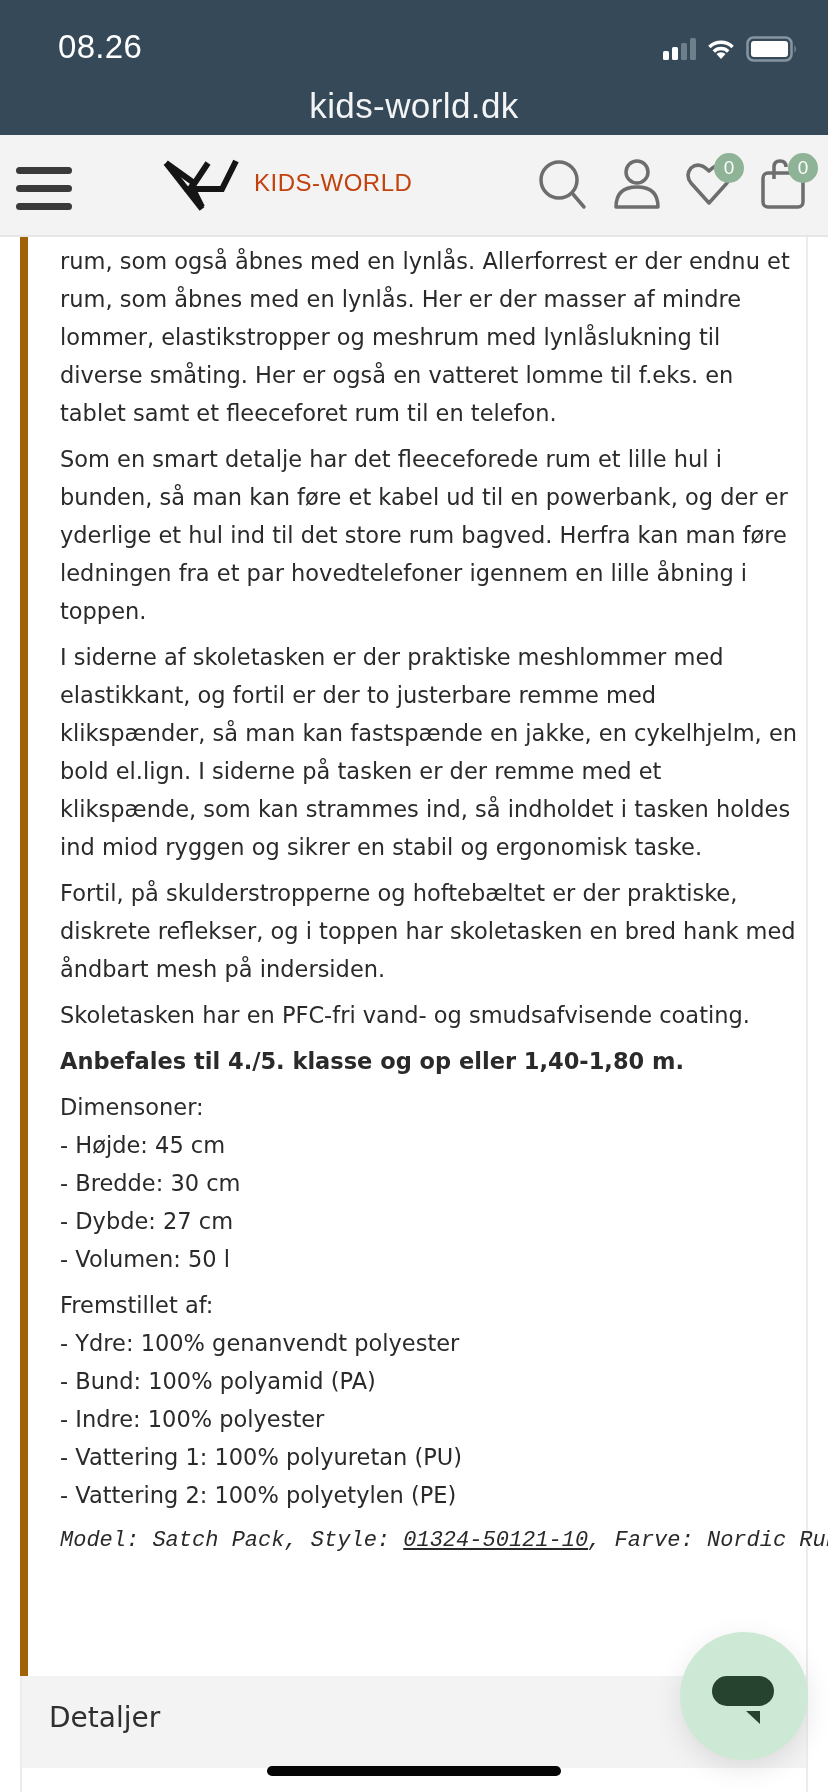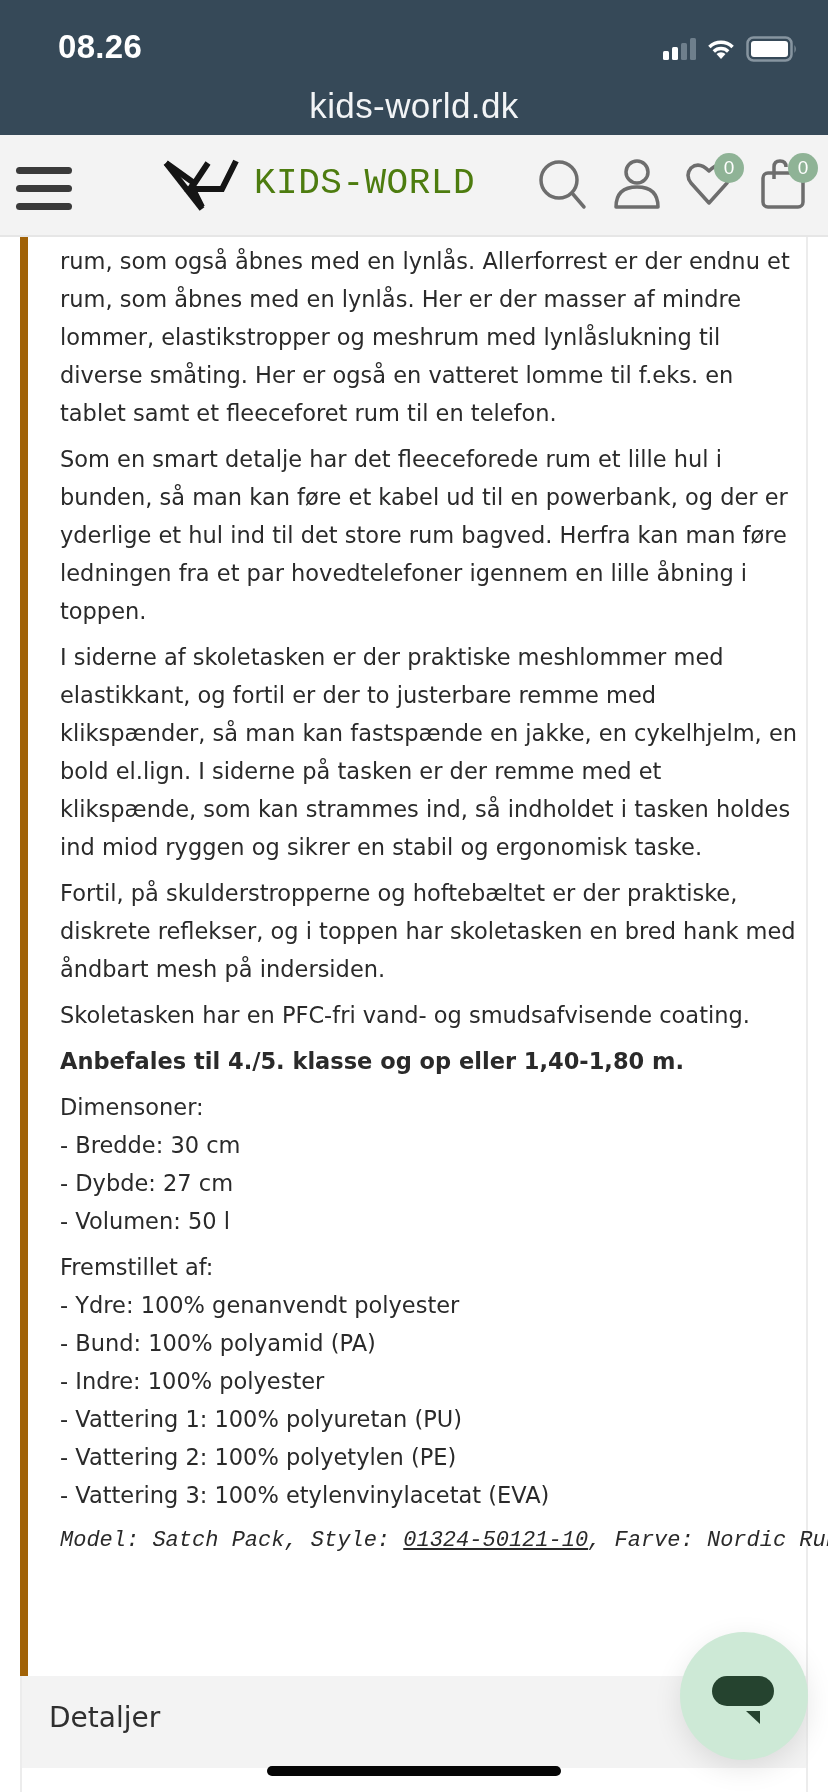--- a/index.html
+++ b/index.html
@@ -1,34 +1,34 @@
 <!DOCTYPE html>
 <html><head>
   <meta charset="utf-8">
   <style>
     * { box-sizing: border-box; margin: 0; padding: 0; }
     html, body { width: 828px; height: 1792px; overflow: hidden; background: #ffffff; }
     body { position: relative; font-family: "DejaVu Sans", sans-serif; color: #2b2b2b; }
 
     
     .topband { position: absolute; left: 0; top: 0; width: 828px; height: 135px; background: #364958; color: #fff; }
-    .status-time { position: absolute; left: 58px; top: 28px; font-family: "Liberation Sans", sans-serif; font-size: 33px; font-weight: 700; letter-spacing: 0.3px; }
+    .status-time { position: absolute; left: 58px; top: 28px; font-family: "Liberation Sans", sans-serif; font-size: 33px; font-weight: 400; letter-spacing: 0.3px; }
     .status-icons { position: absolute; right: 30px; top: 36px; display: flex; align-items: center; gap: 10px; }
     .signal { display: flex; align-items: flex-end; gap: 3px; height: 22px; }
     .signal span { display: block; width: 6px; background: #fff; border-radius: 1.5px; }
     .signal span.dim { background: #6e7f8c; }
     .wifi svg, .battery svg { display: block; }
     .url { position: absolute; left: 0; width: 100%; top: 86px; text-align: center; font-family: "Liberation Sans", sans-serif; font-size: 35px; color: #f2f4f6; letter-spacing: 0.4px; }
 
     
     .navbar { position: absolute; left: 0; top: 135px; width: 828px; height: 102px; background: #f3f3f3; border-bottom: 2px solid #e6e6e6; }
     .hamburger { position: absolute; left: 16px; top: 26px; width: 58px; height: 50px; cursor: pointer; }
     .hamburger span { position: absolute; left: 0; width: 56px; height: 7px; border-radius: 4px; background: #3a3a3a; }
     .logo { position: absolute; left: 162px; top: 18px; display: flex; align-items: center; gap: 12px; }
-    .logo-text { font-family: Liberation Mono, monospace; font-size: 36px; font-weight: 500; color: #4d7c0f; letter-spacing: 0.5px; }
+    .logo-text { font-family: Liberation Sans, sans-serif; font-size: 24px; font-weight: 500; color: #c2410c; letter-spacing: 0.5px; }
     .nav-icons { position: absolute; right: 14px; top: 18px; display: flex; gap: 18px; align-items: center; }
     .nav-icon { position: relative; width: 56px; height: 62px; cursor: pointer; }
     .nav-icon svg { position: absolute; left: 0; top: 4px; }
     .badge { position: absolute; top: 0; right: -4px; width: 30px; height: 30px; border-radius: 50%; background: #8fb396; color: #fff; font-size: 19px; text-align: center; line-height: 30px; font-family: "Liberation Sans", sans-serif; }
 
     
     .card { position: absolute; left: 20px; top: 237px; width: 788px; height: 1440px; border-left: 8px solid #a16207; border-right: 2px solid #ececec; background: #fff; }
     .content { position: absolute; left: 32px; top: 0; width: 740px; font-family: "DejaVu Sans", sans-serif; font-size: 22.5px; line-height: 38px; color: #2a2a2a; }
     .content p { margin-bottom: 8px; }
     .content p.first { margin-top: 5px; }
@@ -128,33 +128,33 @@
   <div class="content">
     <p class="first">rum, som også åbnes med en lynlås. Allerforrest er der endnu et rum, som åbnes med en lynlås. Her er der masser af mindre lommer, elastikstropper og meshrum med lynlåslukning til diverse småting. Her er også en vatteret lomme til f.eks. en tablet samt et fleeceforet rum til en telefon.</p>
     <p>Som en smart detalje har det fleeceforede rum et lille hul i bunden, så man kan føre et kabel ud til en powerbank, og der er yderlige et hul ind til det store rum bagved. Herfra kan man føre ledningen fra et par hovedtelefoner igennem en lille åbning i toppen.</p>
     <p>I siderne af skoletasken er der praktiske meshlommer med elastikkant, og fortil er der to justerbare remme med klikspænder, så man kan fastspænde en jakke, en cykelhjelm, en bold el.lign. I siderne på tasken er der remme med et klikspænde, som kan strammes ind, så indholdet i tasken holdes ind miod ryggen og sikrer en stabil og ergonomisk taske.</p>
     <p>Fortil, på skulderstropperne og hoftebæltet er der praktiske, diskrete reflekser, og i toppen har skoletasken en bred hank med åndbart mesh på indersiden.</p>
     <p>Skoletasken har en PFC-fri vand- og smudsafvisende coating.</p>
     <p class="bold">Anbefales til 4./5. klasse og op eller 1,40-1,80 m.</p>
 
     <p>
       <span class="list-line">Dimensoner:</span>
+      <span class="list-line">- Højde: 45 cm</span>
       <span class="list-line">- Bredde: 30 cm</span>
       <span class="list-line">- Dybde: 27 cm</span>
       <span class="list-line">- Volumen: 50 l</span>
     </p>
 
     <p>
       <span class="list-line">Fremstillet af:</span>
       <span class="list-line">- Ydre: 100% genanvendt polyester</span>
       <span class="list-line">- Bund: 100% polyamid (PA)</span>
       <span class="list-line">- Indre: 100% polyester</span>
       <span class="list-line">- Vattering 1: 100% polyuretan (PU)</span>
       <span class="list-line">- Vattering 2: 100% polyetylen (PE)</span>
-      <span class="list-line">- Vattering 3: 100% etylenvinylacetat (EVA)</span>
     </p>
 
     <p class="italic" style="font-size:22px; white-space:nowrap;">
       <span>Model: Satch Pack, Style: </span><span class="link">01324-50121-10</span><span>, Farve: Nordic Ruby</span>
     </p>
   </div>
 </div>
 
 <div class="details">
   <span class="details-label">Detaljer</span>

